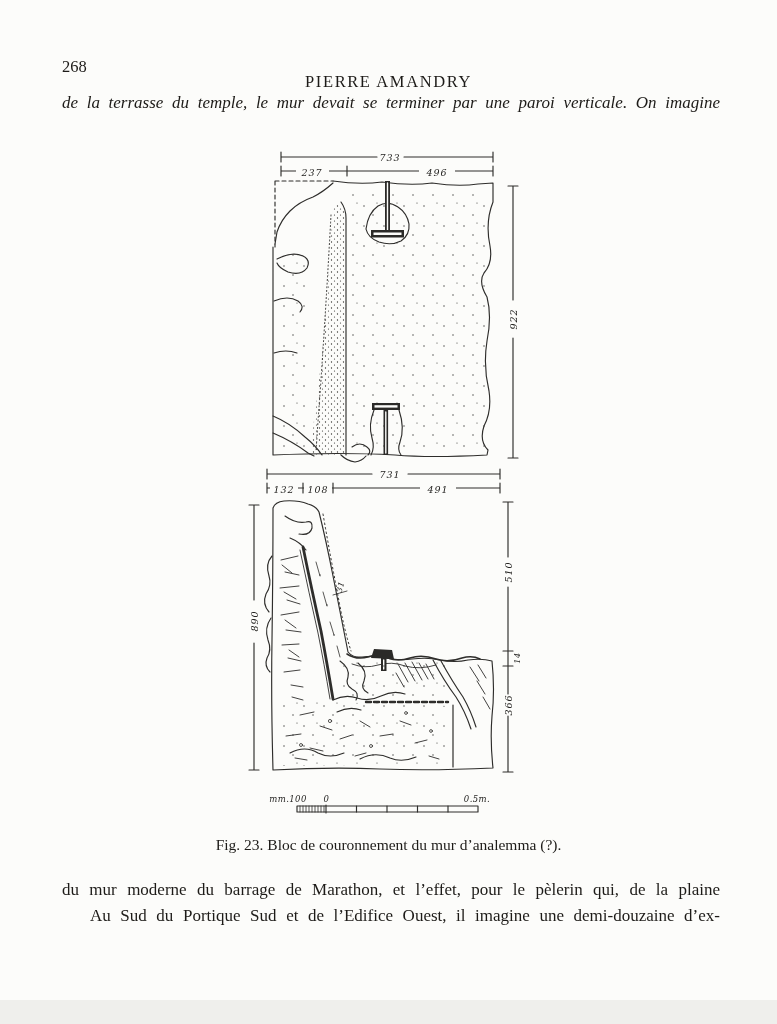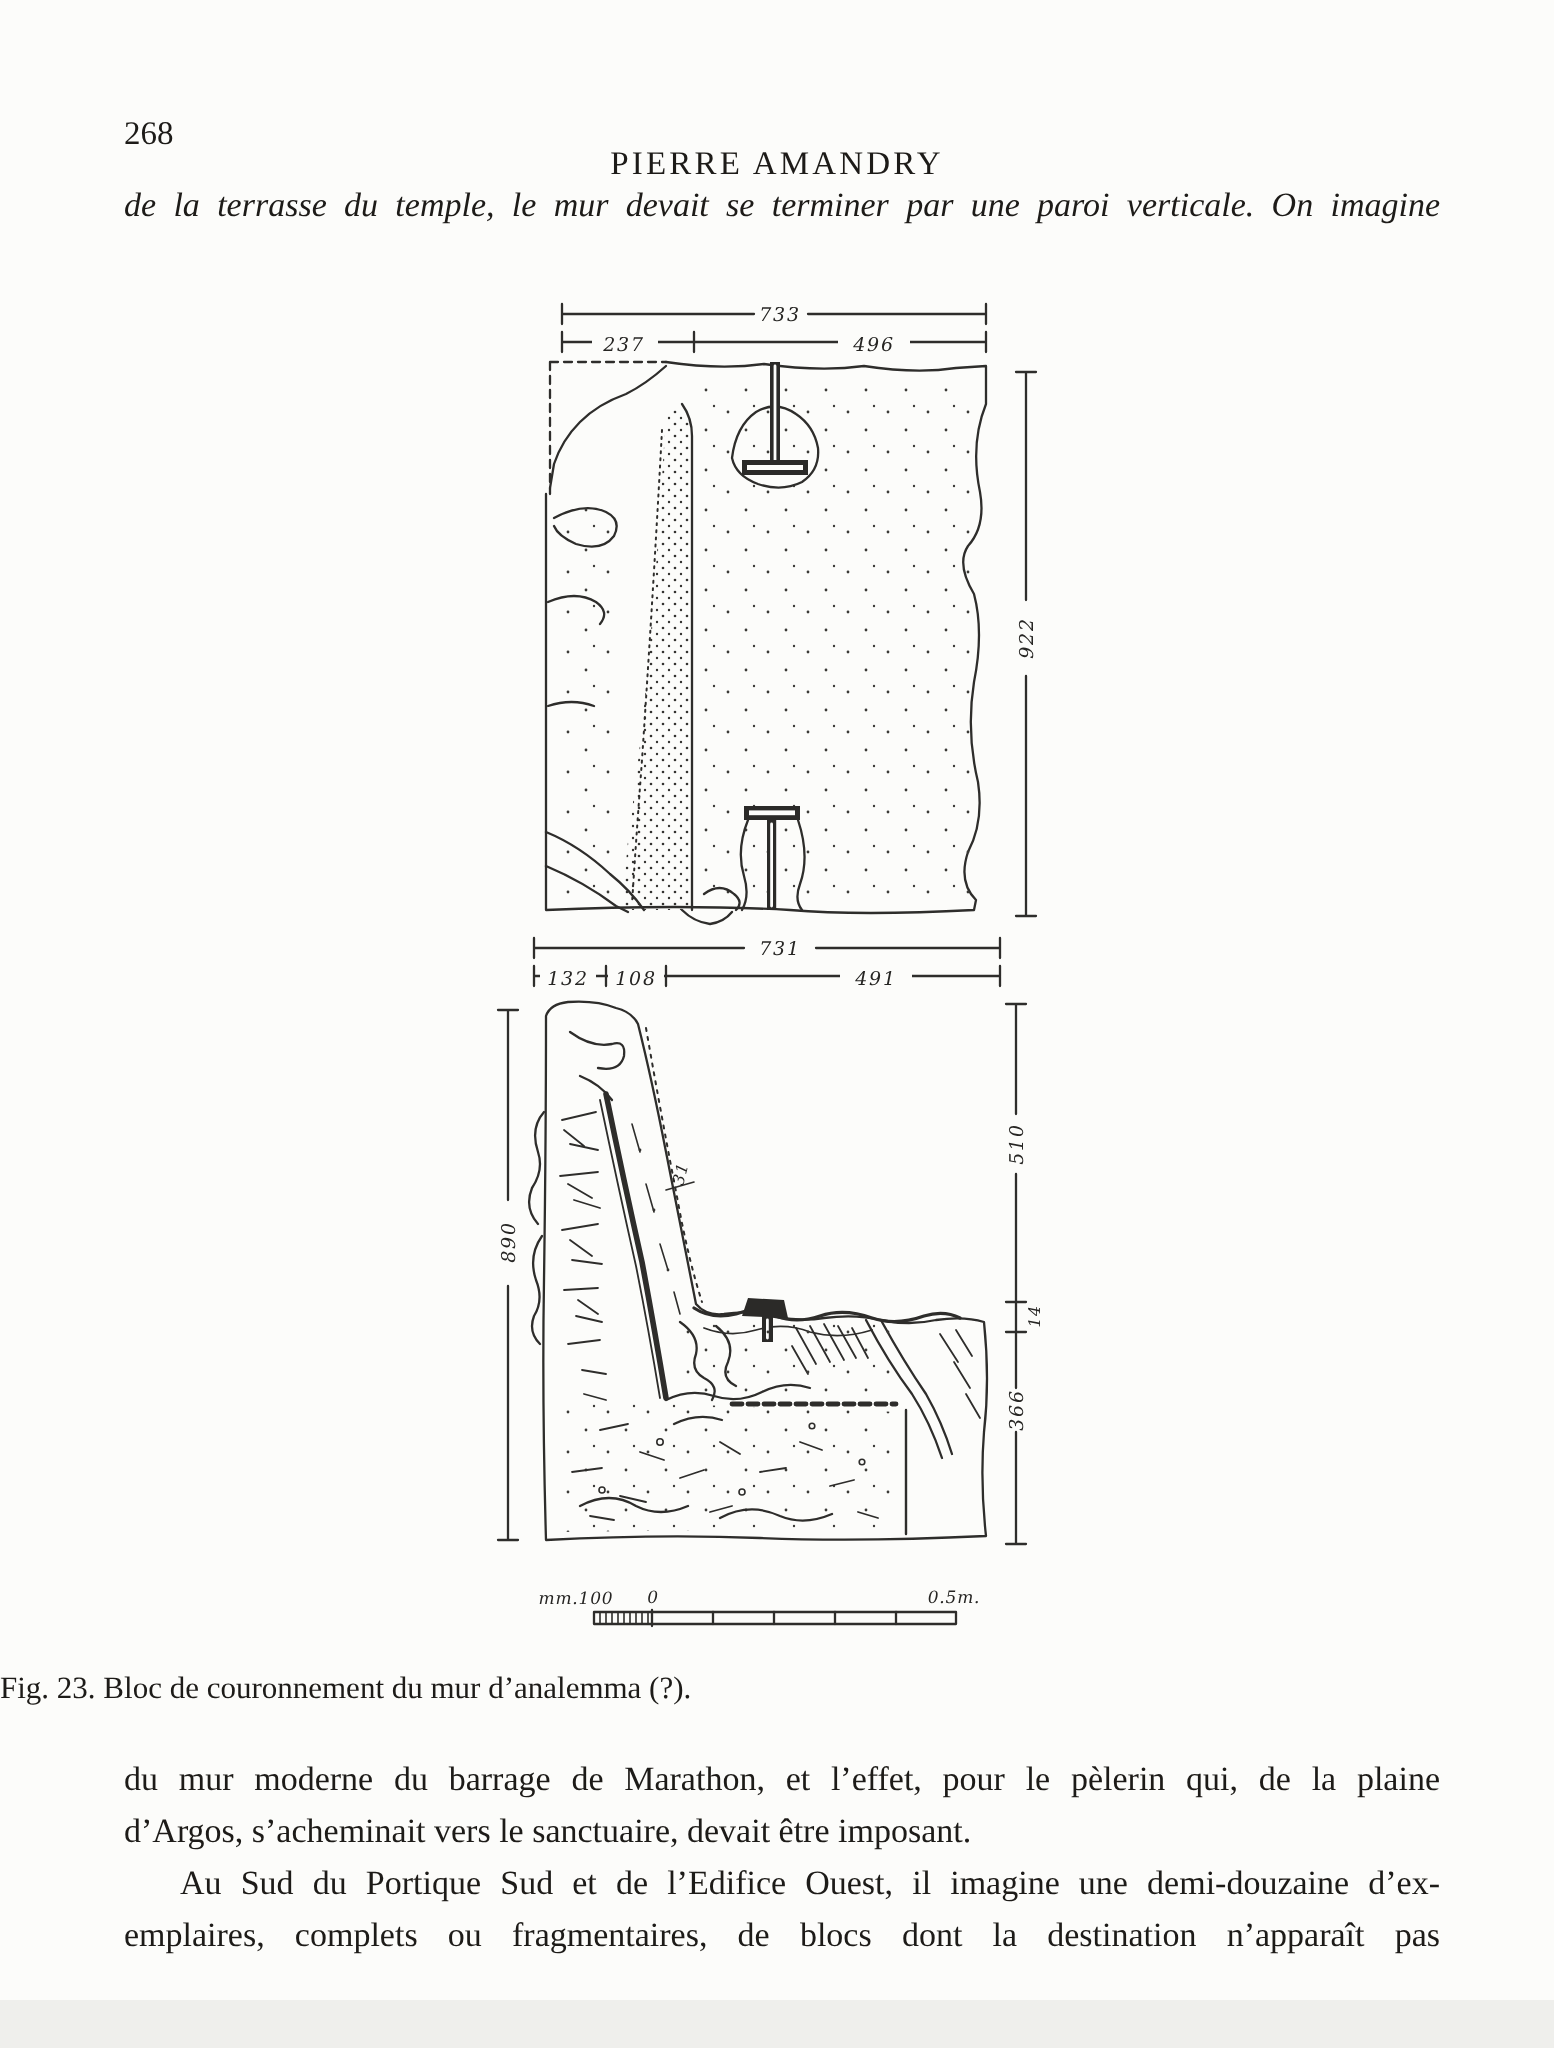--- a/index.html
+++ b/index.html
@@ -11,21 +11,21 @@
   }
   .pagenum{position:absolute;left:62px;top:57px;font-size:16.5px;}
   .running-header{position:absolute;left:0;right:0;top:72px;text-align:center;
     font-size:16.5px;letter-spacing:1.6px;}
   .para{position:absolute;left:62px;width:658px;font-size:17px;line-height:26px;}
   .para-top{top:90px;font-style:italic;}
   .para-bottom{top:877px;}
   .jline{text-align:justify;text-align-last:justify;}
   .lline{text-align:left;}
   .indent{text-indent:28px;}
-  .caption{position:absolute;left:0;right:0;top:836px;text-align:left;font-size:15.5px;}
+  .caption{position:absolute;left:0;right:0;top:836px;text-align:center;font-size:15.5px;}
   .figsvg{position:absolute;left:230px;top:146px;}
   .ln{stroke:#2e2d2b;fill:none;stroke-width:1.15;stroke-linecap:round;stroke-linejoin:round;}
   .dark{fill:#2b2a28;stroke:none;}
   .paper{fill:#fcfcfa;stroke:none;}
   .paperln{stroke:#fcfcfa;stroke-width:1.4;}
   text{font-family:"DejaVu Serif", serif;font-style:italic;fill:#262523;stroke:none;}
   .dim{font-size:9.5px;letter-spacing:0.9px;}
   .dimsm{font-size:8px;letter-spacing:0.6px;}
   .sclbl{font-size:8.5px;letter-spacing:0.4px;}
 </style>
@@ -183,18 +183,16 @@
     </g>
     <text class="sclbl" x="288" y="802" text-anchor="middle">mm.100</text>
     <text class="sclbl" x="326.5" y="801.5" text-anchor="middle">0</text>
     <text class="sclbl" x="477" y="801.5" text-anchor="middle">0.5m.</text>
   </svg>
 
   <div class="caption">Fig. 23.  Bloc de couronnement du mur d’analemma (?).</div>
 
   <div class="para para-bottom">
     <div class="jline">du mur moderne du barrage de Marathon, et l’effet, pour le pèlerin qui, de la plaine</div>
-    <div class="lline">d’Argos, s’acheminait vers le sanctuaire, devait être imposant.</div>
     <div class="jline indent">Au Sud du Portique Sud et de l’Edifice Ouest, il imagine une demi-douzaine d’ex-</div>
-    <div class="jline">emplaires, complets ou fragmentaires, de blocs dont la destination n’apparaît pas</div>
   </div>
 
 </div>
 
 </body></html>

